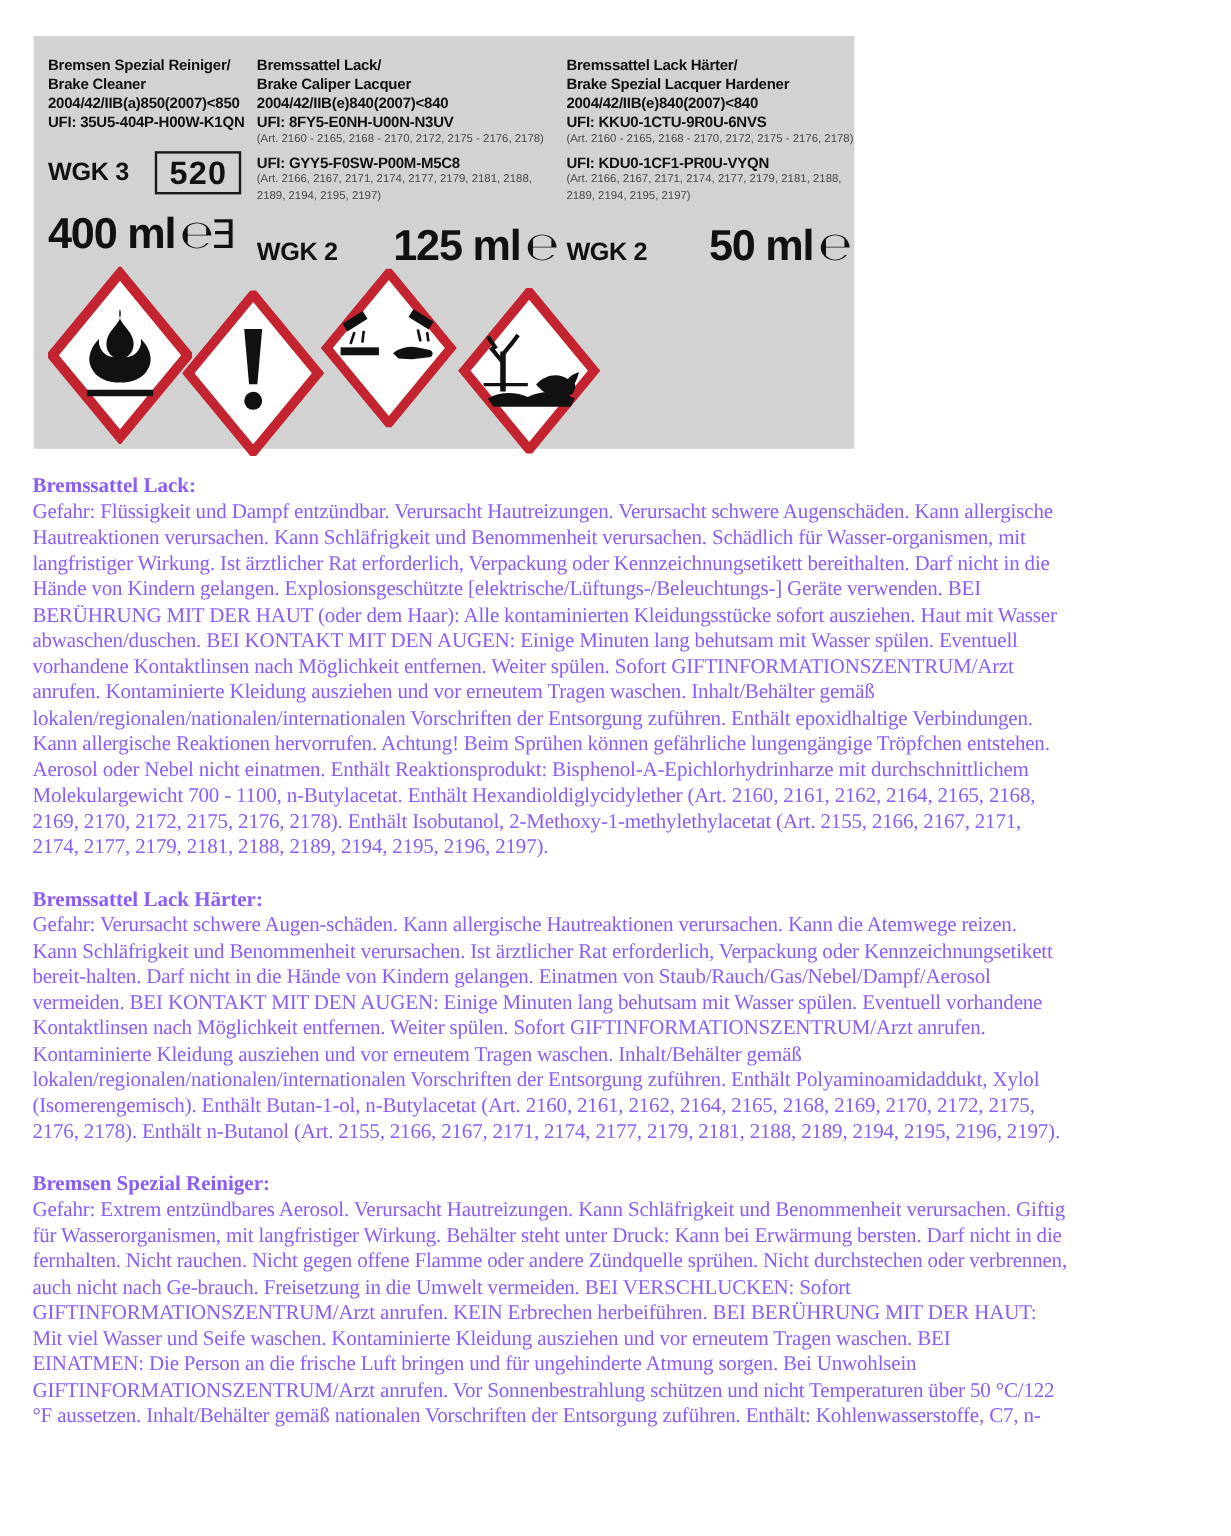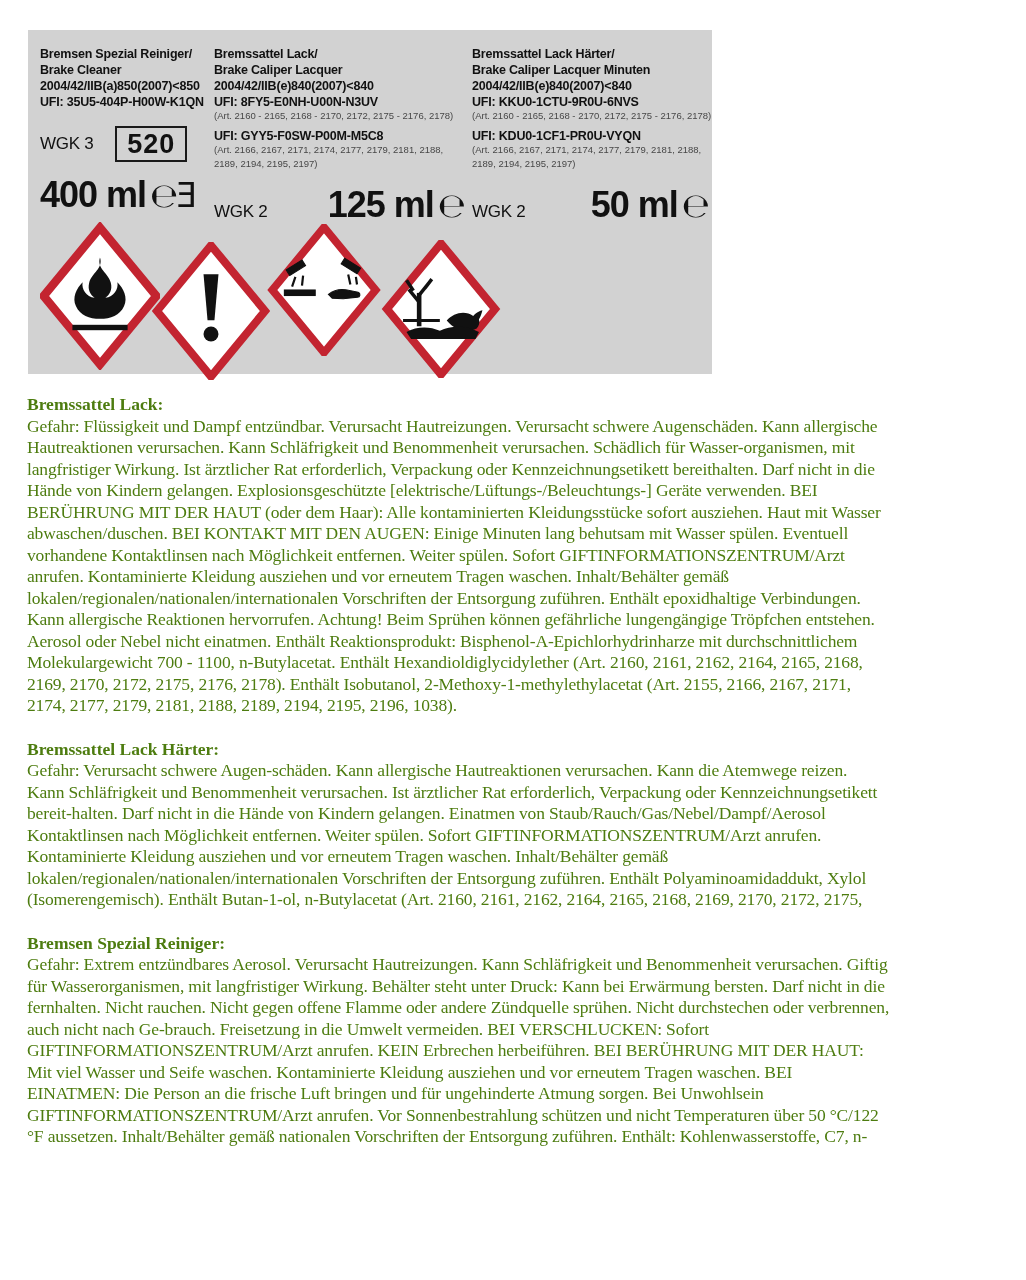--- a/index.html
+++ b/index.html
@@ -9,34 +9,34 @@
   
   .label-panel { position:absolute; left:28px; top:30px; width:684px; height:344px; background:#d2d2d2; }
   .col { position:absolute; top:16px; color:#111; }
   .col1 { left:12px; width:165px; }
   .col2 { left:186px; width:250px; }
   .col3 { left:444px; width:236px; }
   .lbl-line { font-weight:bold; font-size:12.5px; line-height:16px; letter-spacing:-0.2px; white-space:nowrap; }
   .art-line { font-size:9.5px; line-height:12px; color:#474747; white-space:nowrap; margin-bottom:2px; }
   .ufi-gap { margin-top:6px; }
   .wgk-row { display:flex; align-items:center; margin-top:16px; }
-  .wgk { font-weight:normal; font-size:17px; letter-spacing:-0.3px; }
+  .wgk { font-weight:bold; font-size:21px; letter-spacing:-0.3px; }
   .code-box { margin-left:22px; border:2px solid #1a1a1a; padding:0 10px; font-size:27px; font-weight:bold; letter-spacing:1px; line-height:32px; }
   .vol-row { display:flex; align-items:baseline; margin-top:12px; }
   .vol-row2 { display:flex; align-items:baseline; justify-content:space-between; margin-top:14px; }
   .volume { font-weight:bold; font-size:36px; letter-spacing:-1px; white-space:nowrap; }
   .emark { font-family:"DejaVu Sans", sans-serif; font-size:33px; font-weight:normal; letter-spacing:-2px; margin-left:4px; }
   .vol-group { display:flex; align-items:baseline; }
 
   
   .picto { position:absolute; }
   .picto svg { display:block; width:100%; height:100%; }
 
   
-  .body-text { position:absolute; left:27px; top:394px; width:988px; font-family:"Liberation Serif", serif; color:#4d7c0f; }
+  .body-text { position:absolute; left:27px; top:394px; width:988px; font-family:"Liberation Serif", serif; color:#8b5cf6; }
   .section { margin-bottom:22px; }
   .section-heading { font-weight:bold; font-size:17.5px; line-height:21.5px; }
   .tline { font-size:17.5px; line-height:21.5px; white-space:nowrap; letter-spacing:-0.15px; }
 </style>
 </head>
 <body>
 
 <div class="page">
 
   <div class="label-panel">
@@ -69,21 +69,21 @@
         <span class="wgk">WGK 2</span>
         <span class="vol-group">
           <span class="volume">125 ml</span>
           <span class="volume emark">℮</span>
         </span>
       </div>
     </div>
 
     <div class="col col3">
       <div class="lbl-line">Bremssattel Lack Härter/</div>
-      <div class="lbl-line">Brake Caliper Lacquer Minuten</div>
+      <div class="lbl-line">Brake Spezial Lacquer Hardener</div>
       <div class="lbl-line">2004/42/IIB(e)840(2007)&lt;840</div>
       <div class="lbl-line">UFI: KKU0-1CTU-9R0U-6NVS</div>
       <div class="art-line">(Art. 2160 - 2165, 2168 - 2170, 2172, 2175 - 2176, 2178)</div>
       <div class="lbl-line ufi-gap">UFI: KDU0-1CF1-PR0U-VYQN</div>
       <div class="art-line">(Art. 2166, 2167, 2171, 2174, 2177, 2179, 2181, 2188,</div>
       <div class="art-line">2189, 2194, 2195, 2197)</div>
       <div class="vol-row2">
         <span class="wgk">WGK 2</span>
         <span class="vol-group">
           <span class="volume">50 ml</span>
@@ -143,33 +143,35 @@
           <div class="tline">Hände von Kindern gelangen. Explosionsgeschützte [elektrische/Lüftungs-/Beleuchtungs-] Geräte verwenden. BEI</div>
           <div class="tline">BERÜHRUNG MIT DER HAUT (oder dem Haar): Alle kontaminierten Kleidungsstücke sofort ausziehen. Haut mit Wasser</div>
           <div class="tline">abwaschen/duschen. BEI KONTAKT MIT DEN AUGEN: Einige Minuten lang behutsam mit Wasser spülen. Eventuell</div>
           <div class="tline">vorhandene Kontaktlinsen nach Möglichkeit entfernen. Weiter spülen. Sofort GIFTINFORMATIONSZENTRUM/Arzt</div>
           <div class="tline">anrufen. Kontaminierte Kleidung ausziehen und vor erneutem Tragen waschen. Inhalt/Behälter gemäß</div>
           <div class="tline">lokalen/regionalen/nationalen/internationalen Vorschriften der Entsorgung zuführen. Enthält epoxidhaltige Verbindungen.</div>
           <div class="tline">Kann allergische Reaktionen hervorrufen. Achtung! Beim Sprühen können gefährliche lungengängige Tröpfchen entstehen.</div>
           <div class="tline">Aerosol oder Nebel nicht einatmen. Enthält Reaktionsprodukt: Bisphenol-A-Epichlorhydrinharze mit durchschnittlichem</div>
           <div class="tline">Molekulargewicht 700 - 1100, n-Butylacetat. Enthält Hexandioldiglycidylether (Art. 2160, 2161, 2162, 2164, 2165, 2168,</div>
           <div class="tline">2169, 2170, 2172, 2175, 2176, 2178). Enthält Isobutanol, 2-Methoxy-1-methylethylacetat (Art. 2155, 2166, 2167, 2171,</div>
-          <div class="tline">2174, 2177, 2179, 2181, 2188, 2189, 2194, 2195, 2196, 1038).</div>
+          <div class="tline">2174, 2177, 2179, 2181, 2188, 2189, 2194, 2195, 2196, 2197).</div>
         </div>
     </div>
     <div class="section">
       <div class="section-heading">Bremssattel Lack Härter:</div>
       <div>
           <div class="tline">Gefahr: Verursacht schwere Augen-schäden. Kann allergische Hautreaktionen verursachen. Kann die Atemwege reizen.</div>
           <div class="tline">Kann Schläfrigkeit und Benommenheit verursachen. Ist ärztlicher Rat erforderlich, Verpackung oder Kennzeichnungsetikett</div>
           <div class="tline">bereit-halten. Darf nicht in die Hände von Kindern gelangen. Einatmen von Staub/Rauch/Gas/Nebel/Dampf/Aerosol</div>
+          <div class="tline">vermeiden. BEI KONTAKT MIT DEN AUGEN: Einige Minuten lang behutsam mit Wasser spülen. Eventuell vorhandene</div>
           <div class="tline">Kontaktlinsen nach Möglichkeit entfernen. Weiter spülen. Sofort GIFTINFORMATIONSZENTRUM/Arzt anrufen.</div>
           <div class="tline">Kontaminierte Kleidung ausziehen und vor erneutem Tragen waschen. Inhalt/Behälter gemäß</div>
           <div class="tline">lokalen/regionalen/nationalen/internationalen Vorschriften der Entsorgung zuführen. Enthält Polyaminoamidaddukt, Xylol</div>
           <div class="tline">(Isomerengemisch). Enthält Butan-1-ol, n-Butylacetat (Art. 2160, 2161, 2162, 2164, 2165, 2168, 2169, 2170, 2172, 2175,</div>
+          <div class="tline">2176, 2178). Enthält n-Butanol (Art. 2155, 2166, 2167, 2171, 2174, 2177, 2179, 2181, 2188, 2189, 2194, 2195, 2196, 2197).</div>
         </div>
     </div>
     <div class="section">
       <div class="section-heading">Bremsen Spezial Reiniger:</div>
       <div>
           <div class="tline">Gefahr: Extrem entzündbares Aerosol. Verursacht Hautreizungen. Kann Schläfrigkeit und Benommenheit verursachen. Giftig</div>
           <div class="tline">für Wasserorganismen, mit langfristiger Wirkung. Behälter steht unter Druck: Kann bei Erwärmung bersten. Darf nicht in die</div>
           <div class="tline">fernhalten. Nicht rauchen. Nicht gegen offene Flamme oder andere Zündquelle sprühen. Nicht durchstechen oder verbrennen,</div>
           <div class="tline">auch nicht nach Ge-brauch. Freisetzung in die Umwelt vermeiden. BEI VERSCHLUCKEN: Sofort</div>
           <div class="tline">GIFTINFORMATIONSZENTRUM/Arzt anrufen. KEIN Erbrechen herbeiführen. BEI BERÜHRUNG MIT DER HAUT:</div>

